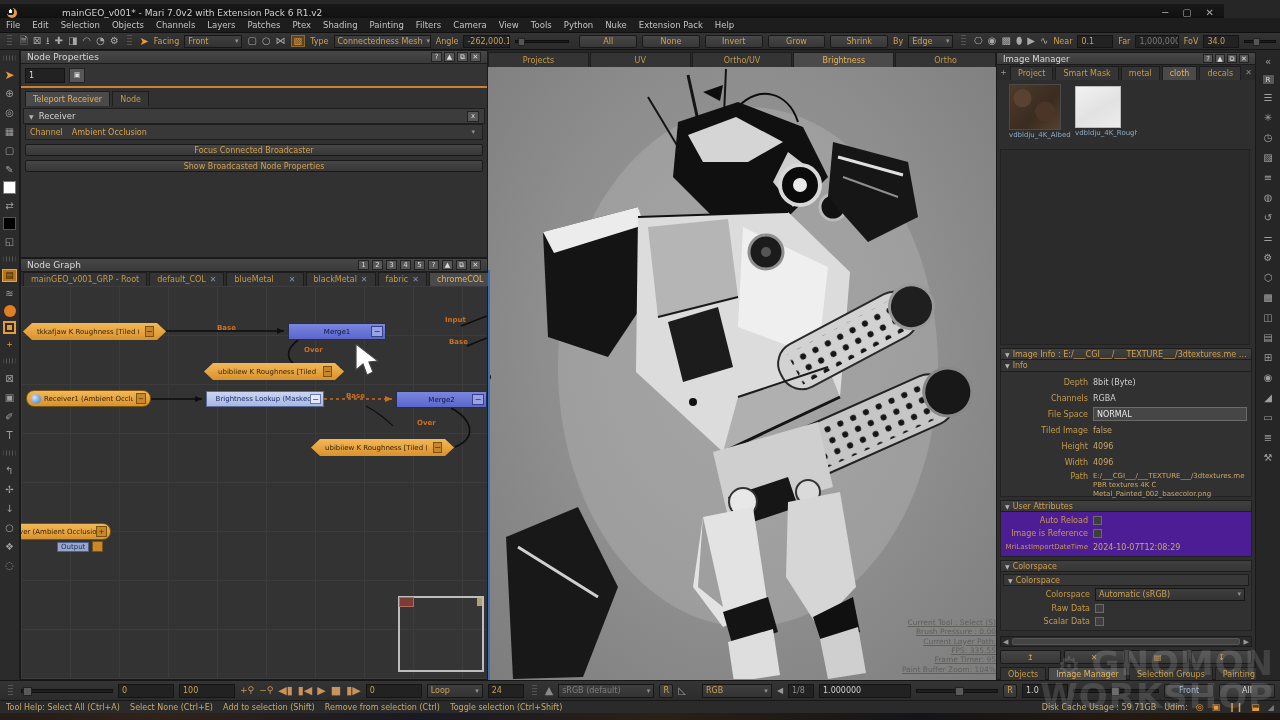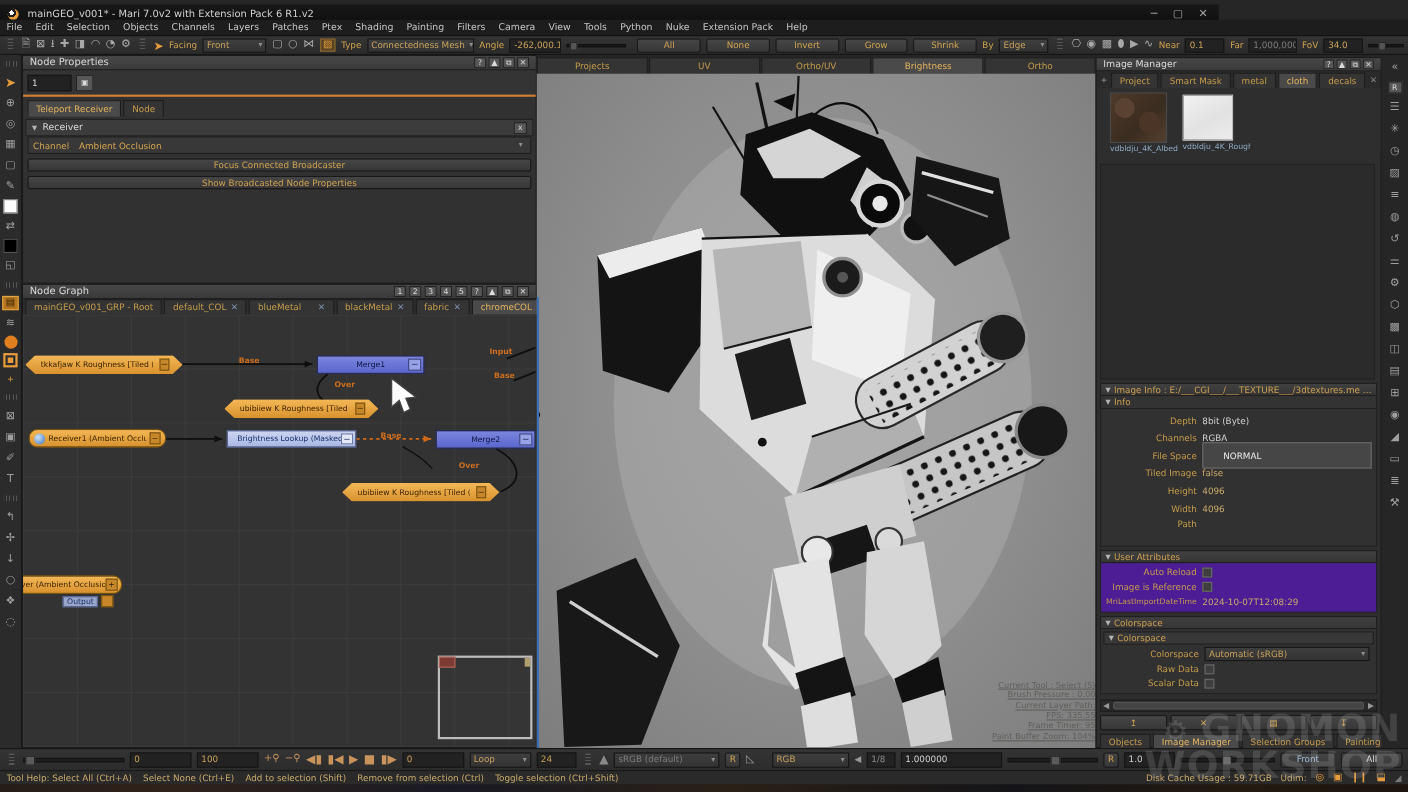--- a/index.html
+++ b/index.html
@@ -53,21 +53,21 @@
   #watermark { position:absolute; right:6px; bottom:8px; text-align:right; color:rgba(210,210,210,0.17);
     font-weight:bold; letter-spacing:1px; pointer-events:none; z-index:60; line-height:0.95; }
   #watermark .w1 { font-size:34px; } #watermark .w2 { font-size:34px; }
   #hud { position:absolute; right:0; bottom:6px; text-align:right; color:#5f5f5c; font-size:7.5px; line-height:1.25;text-decoration:underline; }
 </style>
 </head>
 <body>
 
 <div id="app">
 
-  <div class="abs row" style="left:0;top:4px;width:1108px;height:18px;background:linear-gradient(#181818,#0f0f0f);border-bottom:1px solid #000;">
+  <div class="abs row" style="left:0;top:4px;width:1224px;height:18px;background:linear-gradient(#181818,#0f0f0f);border-bottom:1px solid #000;gap:37px;">
     <span style="width:10px;height:10px;border-radius:50%;background:radial-gradient(circle at 35% 35%, #fff 0 2px, #1b1b1b 2px 4px, #e79c3c 4px);margin:0 8px 0 7px;"></span>
     <span style="font-size:9px;color:#d0d0d0;">mainGEO_v001* - Mari 7.0v2 with Extension Pack 6 R1.v2</span>
     <span style="margin-left:auto;display:flex;gap:14px;margin-right:10px;">
       <span class="icon">─</span>
       <span class="icon">▢</span>
       <span class="icon">✕</span>
     </span>
   </div>
 
   <div class="abs row" style="left:0;top:18px;width:1280px;height:15px;background:#1d1d1d;border-bottom:1px solid #101010;gap:12px;padding-left:6px;font-size:8.5px;color:#c4c4c4;">
@@ -462,36 +462,37 @@
         <div class="inforow">
           <span class="lbl">Depth</span>
           <span class="val" style="color:#cfcfcf;">8bit  (Byte)</span>
         </div>
         <div class="inforow">
           <span class="lbl">Channels</span>
           <span class="val" style="color:#cfcfcf;">RGBA</span>
         </div>
         <div class="inforow">
           <span class="lbl">File Space</span>
-          <span class="val" style="flex:1;background:#464646;border:1px solid #6a6a6a;color:#e8e8e8;height:24px;display:flex;align-items:center;padding:0 18px;">NORMAL</span>
+          <span class="val" style="flex:1;background:#464646;border:1px solid #6a6a6a;color:#e8e8e8;height:14px;display:flex;align-items:center;padding:0 3px;">NORMAL</span>
         </div>
         <div class="inforow">
           <span class="lbl">Tiled Image</span>
           <span class="val">false</span>
         </div>
         <div class="inforow">
           <span class="lbl">Height</span>
           <span class="val">4096</span>
         </div>
         <div class="inforow">
           <span class="lbl">Width</span>
           <span class="val">4096</span>
         </div>
         <div class="inforow" style="height:26px;align-items:flex-start;">
           <span class="lbl" style="padding-top:2px;">Path</span>
+          <span class="val" style="white-space:normal;font-size:7px;line-height:1.3;padding-top:2px;">E:/___CGI___/___TEXTURE___/3dtextures.me PBR textures 4K C Metal_Painted_002_basecolor.png</span>
         </div>
       </div>
       <div class="sechead" style="margin-top:3px;">
         <span class="tri">▼</span>
           <span>User Attributes</span>
       </div>
       <div style="background:#4c1d95;border:1px solid #222;border-top:none;padding:2px 0;">
         <div class="inforow" style="height:13px;">
           <span class="lbl">Auto Reload</span>
           <span class="check"></span>

